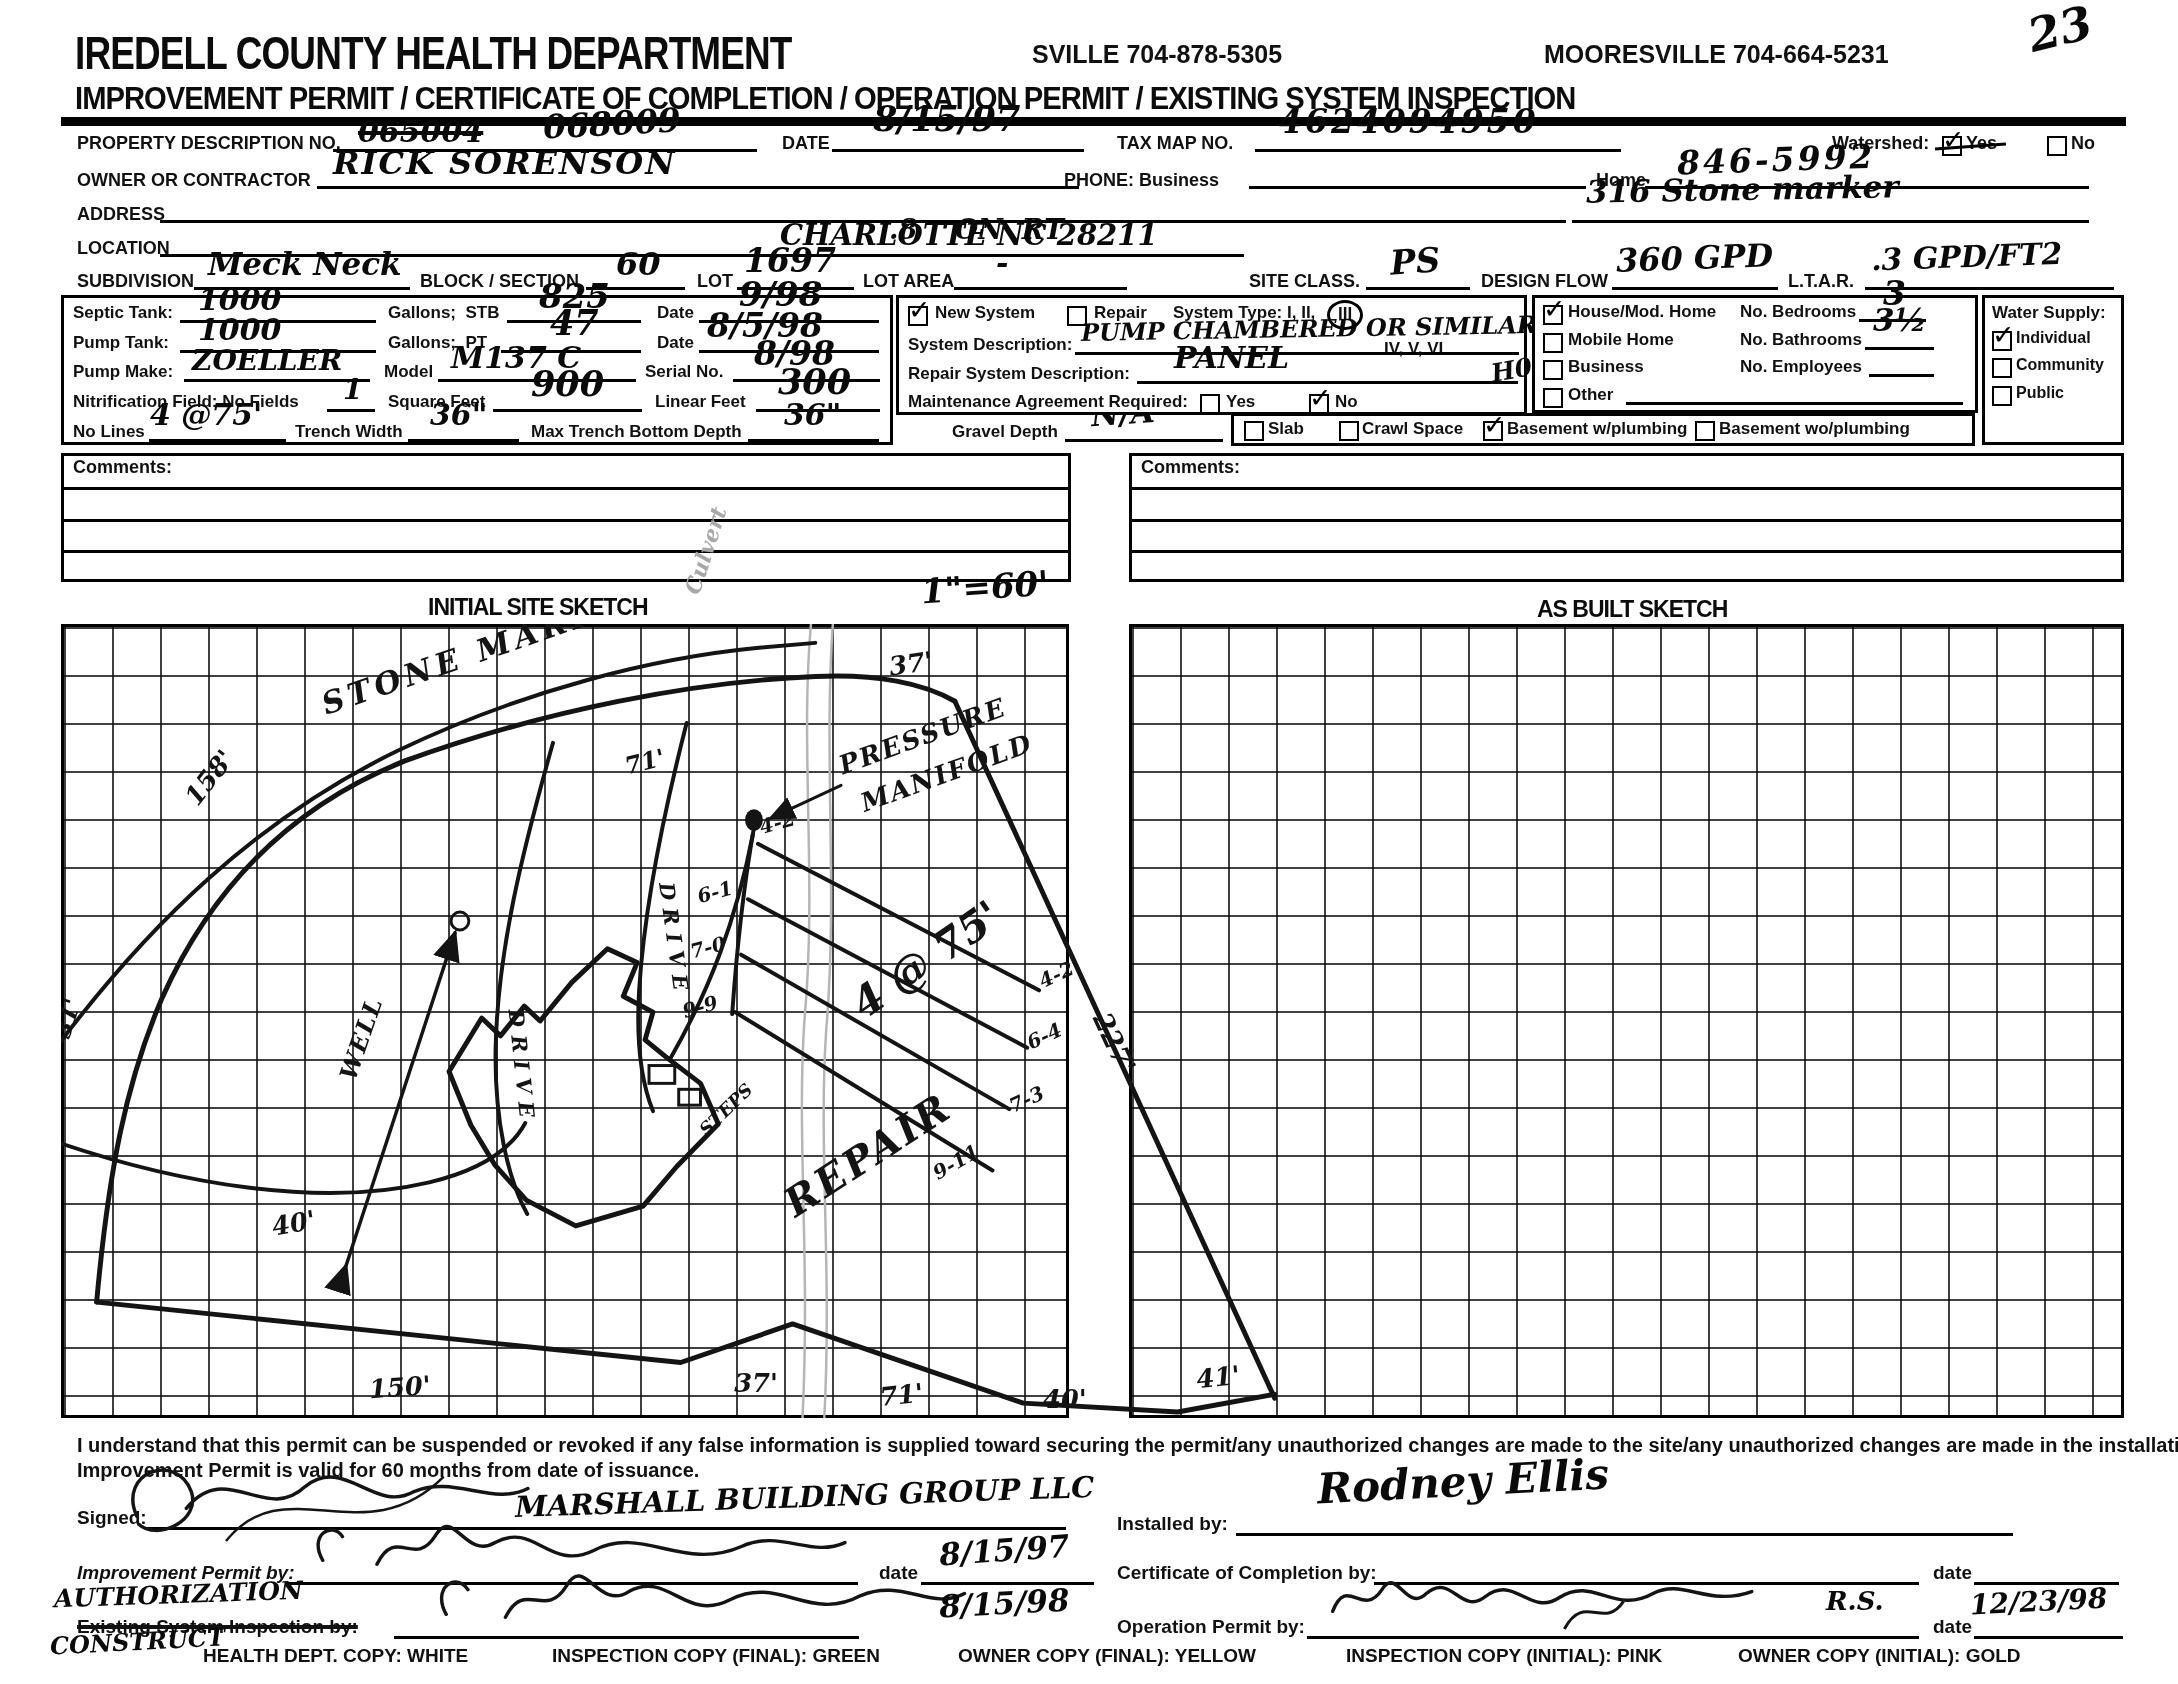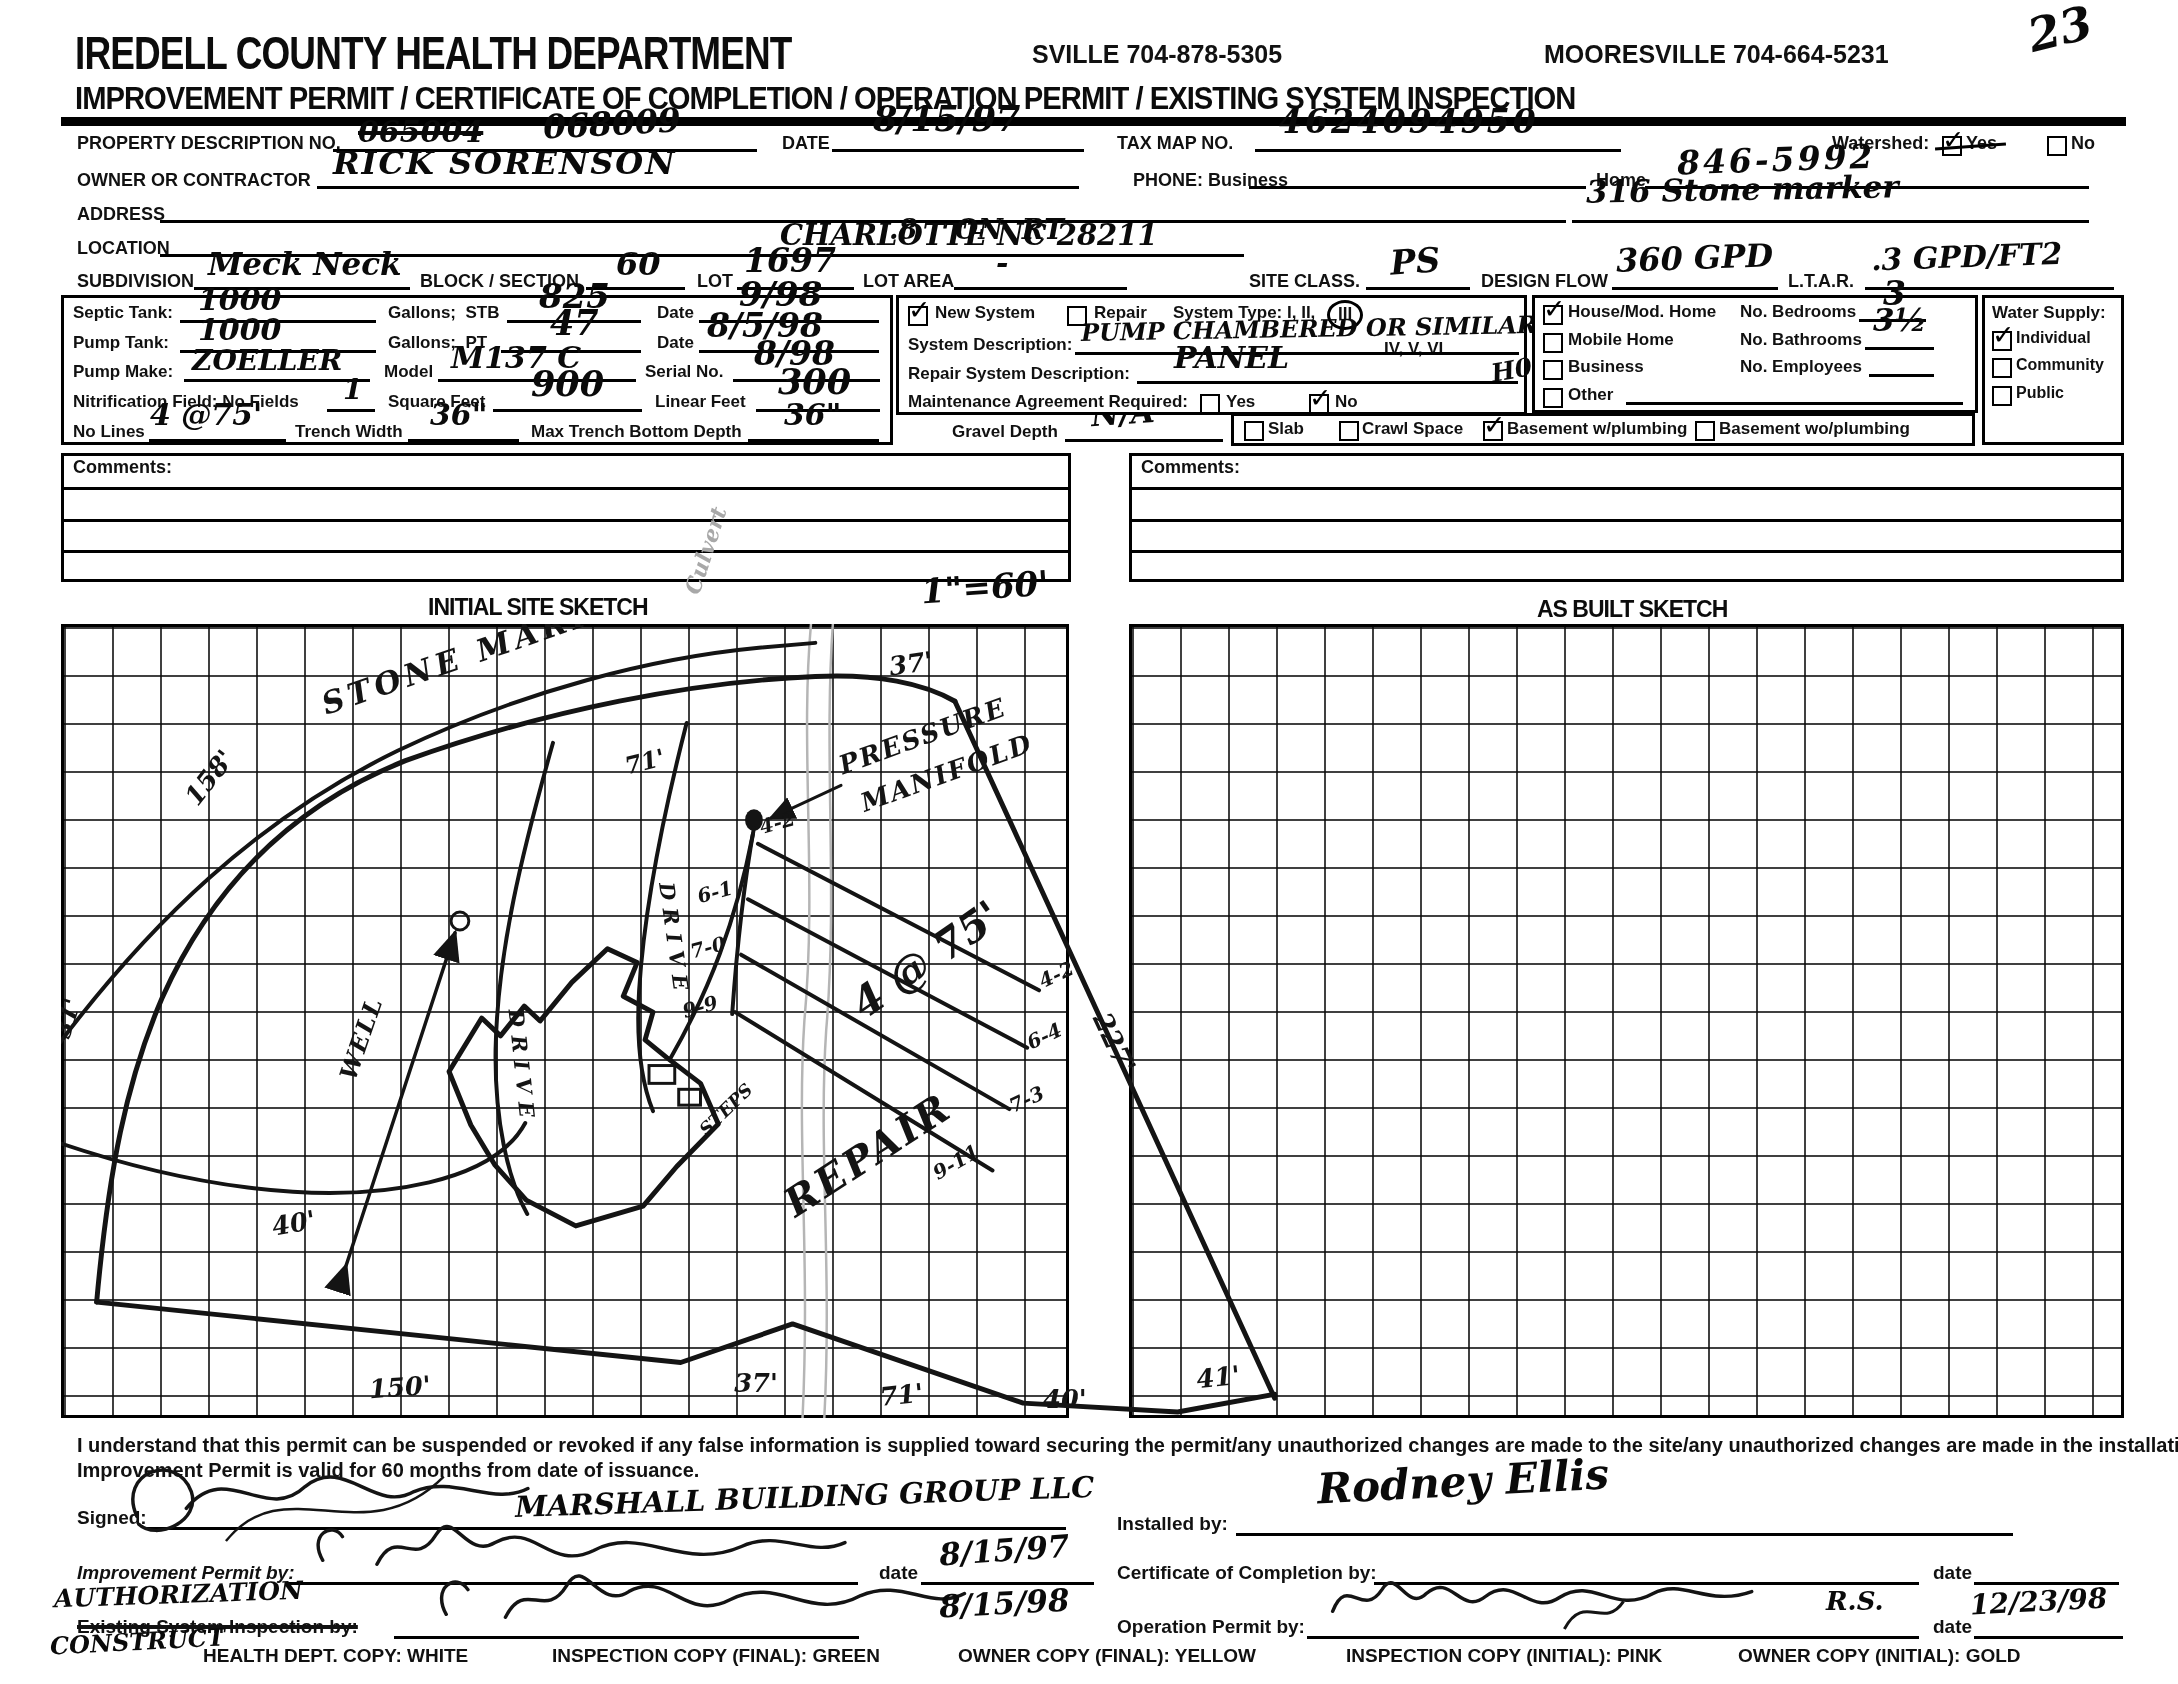--- a/index.html
+++ b/index.html
@@ -54,21 +54,21 @@
       <span class="ck">✓</span>
     </span>
   <div class="lbl" style="left:1966px;top:133px;">Yes</div>
   <div class="bar" style="left:1935px;top:145px;width:71px;height:3px;transform:rotate(-4deg);"></div>
   <span class="cb" style="left:2047px;top:136px;"></span>
   <div class="lbl" style="left:2071px;top:133px;">No</div>
 
   <div class="lbl" style="left:77px;top:170px;">OWNER OR CONTRACTOR</div>
   <div class="ul" style="left:317px;top:160px;width:762px;"></div>
   <div class="hw" style="left:333px;top:147px;font-size:32px;letter-spacing:2px;">RICK SORENSON</div>
-  <div class="lbl" style="left:1133px;top:170px;">PHONE: Business</div>
+  <div class="lbl" style="left:1064px;top:170px;">PHONE: Business</div>
   <div class="ul" style="left:1249px;top:160px;width:337px;"></div>
   <div class="lbl" style="left:1596px;top:170px;">Home</div>
   <div class="ul" style="left:1645px;top:160px;width:444px;"></div>
   <div class="hw" style="left:1677px;top:143px;font-size:33px;letter-spacing:3px;transform:rotate(-2deg);">846-5992</div>
 
   <div class="lbl" style="left:77px;top:204px;">ADDRESS</div>
   <div class="ul" style="left:160px;top:194px;width:1406px;"></div>
   <div class="hw" style="left:780px;top:184px;font-size:29px;margin-top:37px;">CHARLOTTE NC 28211</div>
   <div class="ul" style="left:1572px;top:194px;width:517px;"></div>
   <div class="hw" style="left:1586px;top:174px;font-size:31px;transform:rotate(-1deg);">316 Stone marker</div>

